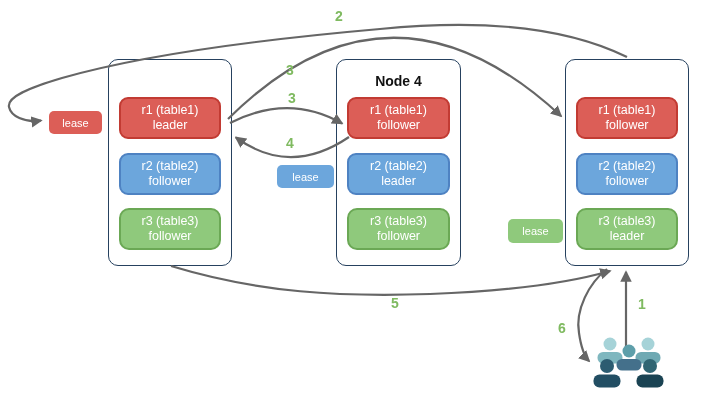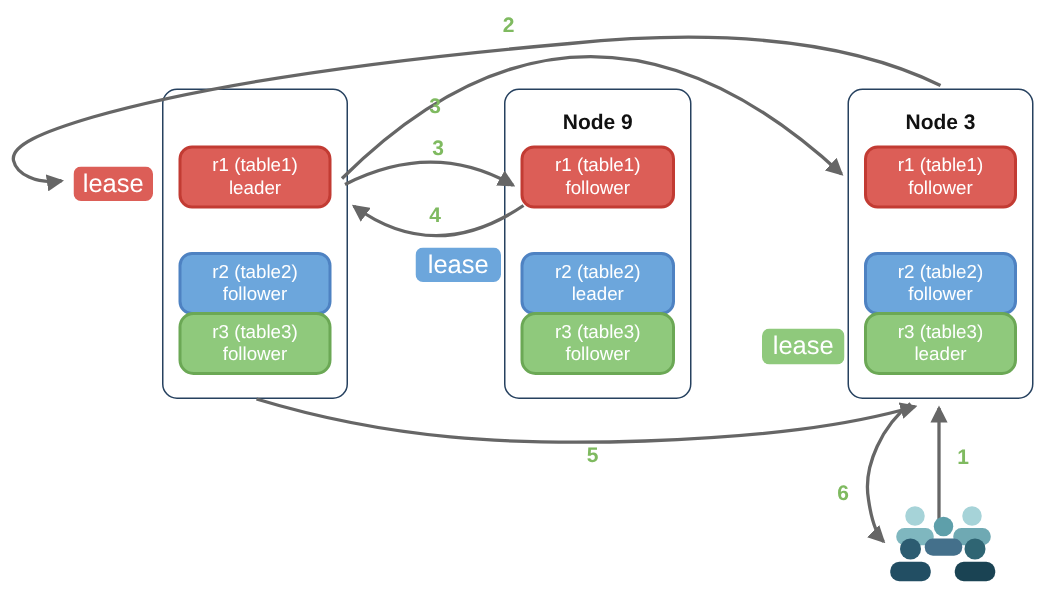--- a/index.html
+++ b/index.html
@@ -12,28 +12,28 @@
   .node-2{left:336px;width:125px;}
   .node-3{left:565px;}
   .node-title{position:absolute;top:13px;left:0;width:100%;text-align:center;
         font-weight:bold;font-size:14px;color:#111111;}
 
   .replica{position:absolute;left:10px;right:10px;height:42px;border-radius:9px;
         border:2px solid transparent;color:#ffffff;font-size:12.5px;line-height:15.5px;
         text-align:center;display:flex;flex-direction:column;justify-content:center;
         box-sizing:border-box;}
   .slot-0{top:37px;}
-  .slot-1{top:108px;}
+  .slot-1{top:93px;}
   .slot-2{top:148px;border-radius:10px;}
   .c-red{background:#DC5E57;border-color:#C23B33;}
   .c-blue{background:#6CA6DC;border-color:#4E82C2;}
   .c-green{background:#8FC97C;border-color:#6BA855;}
 
   .lease{position:absolute;border-radius:5px;border:2px solid transparent;color:#ffffff;
-        font-size:17px;display:flex;align-items:center;justify-content:center;
+        font-size:11px;display:flex;align-items:center;justify-content:center;
         box-sizing:border-box;z-index:3;}
   .lease-red{left:49px;top:111px;width:53px;height:23px;}
   .lease-blue{left:277px;top:165px;width:57px;height:23px;}
   .lease-green{left:508px;top:219px;width:55px;height:24px;}
 
   .step{position:absolute;color:#7FBA60;font-weight:bold;font-size:14px;
         transform:translate(-50%,-50%);z-index:6;}
   .step-2{left:339px;top:16px;}
   .step-3a{left:290px;top:70px;}
   .step-3b{left:292px;top:98px;}
@@ -59,37 +59,36 @@
       <span>r2 (table2)</span>
       <span>follower</span>
     </div>
     <div class="replica slot-2 c-green">
       <span>r3 (table3)</span>
       <span>follower</span>
     </div>
   </div>
 
   <div class="node node-2">
-    <div class="node-title">Node 9</div>
+    <div class="node-title">Node 4</div>
     <div class="replica slot-0 c-red">
       <span>r1 (table1)</span>
       <span>follower</span>
     </div>
     <div class="replica slot-1 c-blue">
       <span>r2 (table2)</span>
       <span>leader</span>
     </div>
     <div class="replica slot-2 c-green">
       <span>r3 (table3)</span>
       <span>follower</span>
     </div>
   </div>
 
   <div class="node node-3">
-    <div class="node-title">Node 3</div>
     <div class="replica slot-0 c-red">
       <span>r1 (table1)</span>
       <span>follower</span>
     </div>
     <div class="replica slot-1 c-blue">
       <span>r2 (table2)</span>
       <span>follower</span>
     </div>
     <div class="replica slot-2 c-green">
       <span>r3 (table3)</span>

